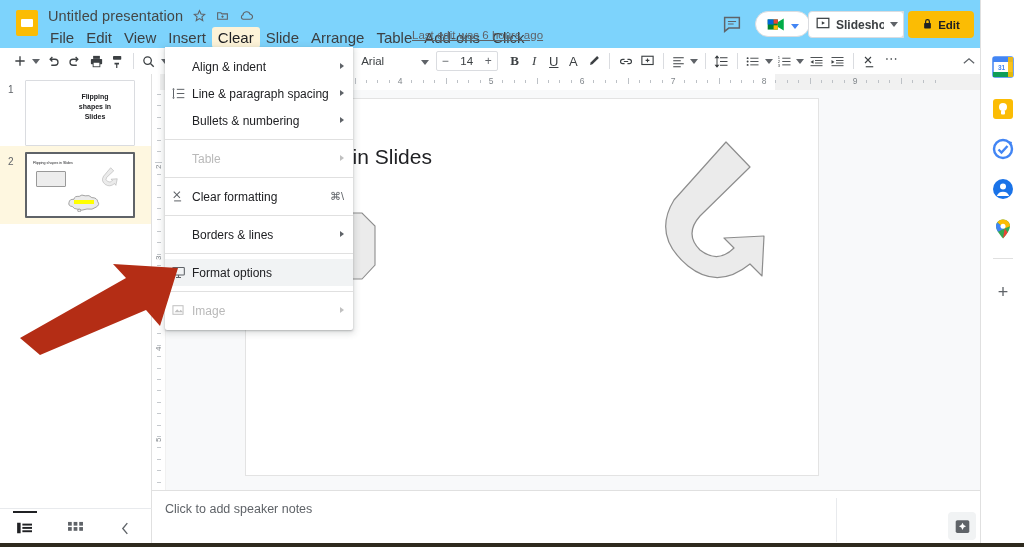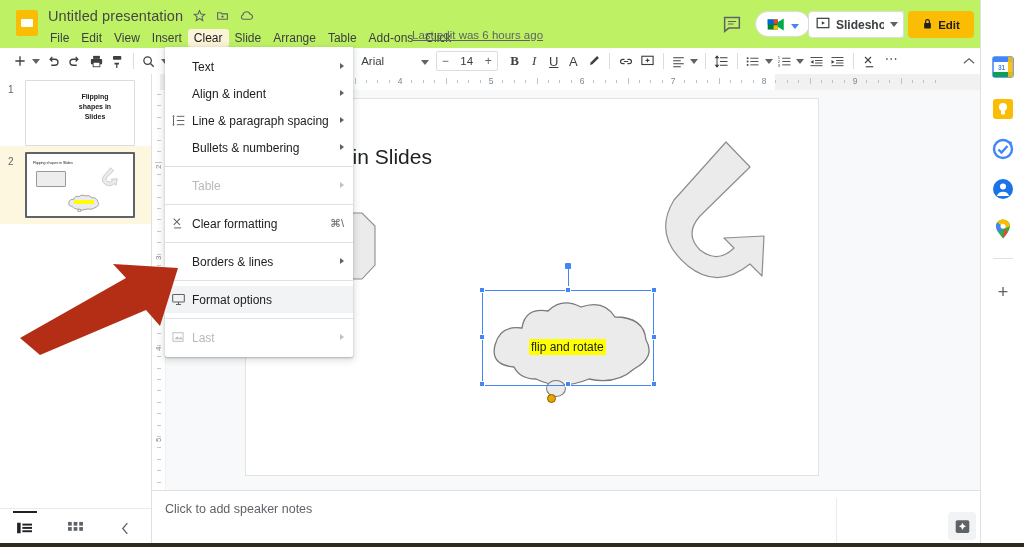--- a/index.html
+++ b/index.html
@@ -7,30 +7,30 @@
     margin: 0; padding: 0;
     width: 1024px; height: 547px;
     overflow: hidden;
     font-family: "Liberation Sans", sans-serif;
     background: #ffffff;
     -webkit-font-smoothing: antialiased;
   }
   #app { position: relative; width: 1024px; height: 547px; }
 
   
-  .topbar { position: absolute; left: 0; top: 0; width: 980px; height: 48px; background: #bef264; }
+  .topbar { position: absolute; left: 0; top: 0; width: 980px; height: 48px; background: #7dd3fc; }
   .app-logo {
     position: absolute; left: 12px; top: 8px; width: 30px; height: 30px;
   }
   .doc-title-row { position: absolute; left: 48px; top: 5px; height: 22px; display: flex; align-items: center; }
   .doc-title { font-size: 14.5px; color: #444746; letter-spacing: .1px; }
   .title-icon { margin-left: 10px; color: #5f6368; font-size: 12px; cursor: pointer; line-height: 1; }
   .menu-row { position: absolute; left: 44px; top: 28px; height: 19px; display: flex; align-items: center; }
   .menu-item {
-    font-size: 12px; color: #3c4043; padding: 2px 6px; border-radius: 3px;
+    font-size: 15px; color: #3c4043; padding: 2px 6px; border-radius: 3px;
     cursor: pointer; white-space: nowrap;
   }
   .menu-item.active { background: #fdf3d8; color: #202124; }
   .last-edit {
     position: absolute; left: 412px; top: 29px; font-size: 11.5px; color: #5f6368;
     text-decoration: underline; cursor: pointer;
   }
   .comment-icon { position: absolute; left: 722px; top: 15px; width: 20px; height: 18px; cursor: pointer; }
   .meet-pill {
     position: absolute; left: 755px; top: 11px; width: 55px; height: 26px;
@@ -698,42 +698,20 @@
         </svg>
       </div>
 
       <div class="shape-bentarrow">
         <svg width="146" height="146" viewBox="0 0 146 146">
           <path d="M88 6 L112 31 L62 80 Q46 98 62 114 Q80 128 96 112 L86 102 L126 100 L124 140 L112 128
                    Q80 154 50 130 Q14 100 36 64 Z" fill="#ebebeb" stroke="#8d8d8d" stroke-width="1.2" stroke-linejoin="round"></path>
         </svg>
       </div>
 
-      <div class="cloud-wrap">
-        <svg class="cloud-svg" viewBox="0 0 174 108">
-          <path d="M30 72 Q6 70 11 50 Q16 30 38 33 Q41 12 64 16 Q78 2 97 12 Q120 4 131 22
-                   Q160 22 162 45 Q172 62 150 74 Q132 90 105 84 Q76 96 52 84 Q36 84 30 72 Z" fill="#ebebeb" stroke="#7a7a7a" stroke-width="1.3"></path>
-        </svg>
-        <div class="tail-big"></div>
-        <div class="tail-dot"></div>
-        <div class="cloud-text">flip and rotate</div>
-
-        <div class="sel-box">
-          <div class="rot-line"></div>
-          <div class="rot-handle"></div>
-          <div class="handle" style="left:-4px;top:-4px"></div>
-          <div class="handle" style="left:82px;top:-4px"></div>
-          <div class="handle" style="left:168px;top:-4px"></div>
-          <div class="handle" style="left:-4px;top:43px"></div>
-          <div class="handle" style="left:168px;top:43px"></div>
-          <div class="handle" style="left:-4px;top:90px"></div>
-          <div class="handle" style="left:82px;top:90px"></div>
-          <div class="handle" style="left:168px;top:90px"></div>
-        </div>
-      </div>
     </div>
 
   </div>
 
   <div class="notes">
     <div class="notes-text">Click to add speaker notes</div>
     <div class="notes-fab">
       <svg width="17" height="17" viewBox="0 0 20 20" fill="#5f6368">
         <rect x="2" y="2.5" width="16" height="15" rx="2"></rect>
         <path d="M10 5.5l1.4 2.8 2.8 1.4-2.8 1.4L10 14l-1.4-2.9L5.8 9.7l2.8-1.4z" fill="#fff"></path>
@@ -787,24 +765,20 @@
         <path d="M11 20.5s2.7-2.9 4.6-5.9L12.6 10.6z" fill="#ea4335"></path>
         <circle cx="11" cy="8.2" r="2.5" fill="#fff"></circle>
       </svg>
     </div>
     <div class="sp-divider"></div>
     <div class="sp-plus">+</div>
   </div>
 
   <div class="dropdown">
 
-    <div class="dd-item">
-      <span>Text</span>
-      <span class="dd-arrow"></span>
-    </div>
 
     <div class="dd-item">
       <span>Align &amp; indent</span>
       <span class="dd-arrow"></span>
     </div>
 
     <div class="dd-item">
       <span class="dd-ico">
         <svg width="15" height="15" viewBox="0 0 18 18" stroke="#5f6368" fill="#5f6368" stroke-width="1.1">
           <path d="M3 4v10" stroke-width="1.2"></path>
@@ -862,21 +836,21 @@
 
     <div class="dd-sep"></div>
 
     <div class="dd-item disabled">
       <span class="dd-ico">
         <svg width="14" height="14" viewBox="0 0 18 18" fill="none" stroke="#c0c0c0" stroke-width="1.3">
           <rect x="2.5" y="3.5" width="13" height="11"></rect>
             <path d="M4.5 12l3.5-4 2.5 2.8 2-2.2 3 3.4z" fill="#c0c0c0" stroke="none"></path>
         </svg>
       </span>
-      <span>Last</span>
+      <span>Image</span>
       <span class="dd-arrow dim"></span>
     </div>
   </div>
 
   <div class="red-arrow">
     <svg width="170" height="100" viewBox="0 0 170 100">
       <path d="M2 80 L108 20 L95 6 L160 10 L142 68 L128 52 L22 97 Z" fill="#b42d15"></path>
     </svg>
   </div>
 

